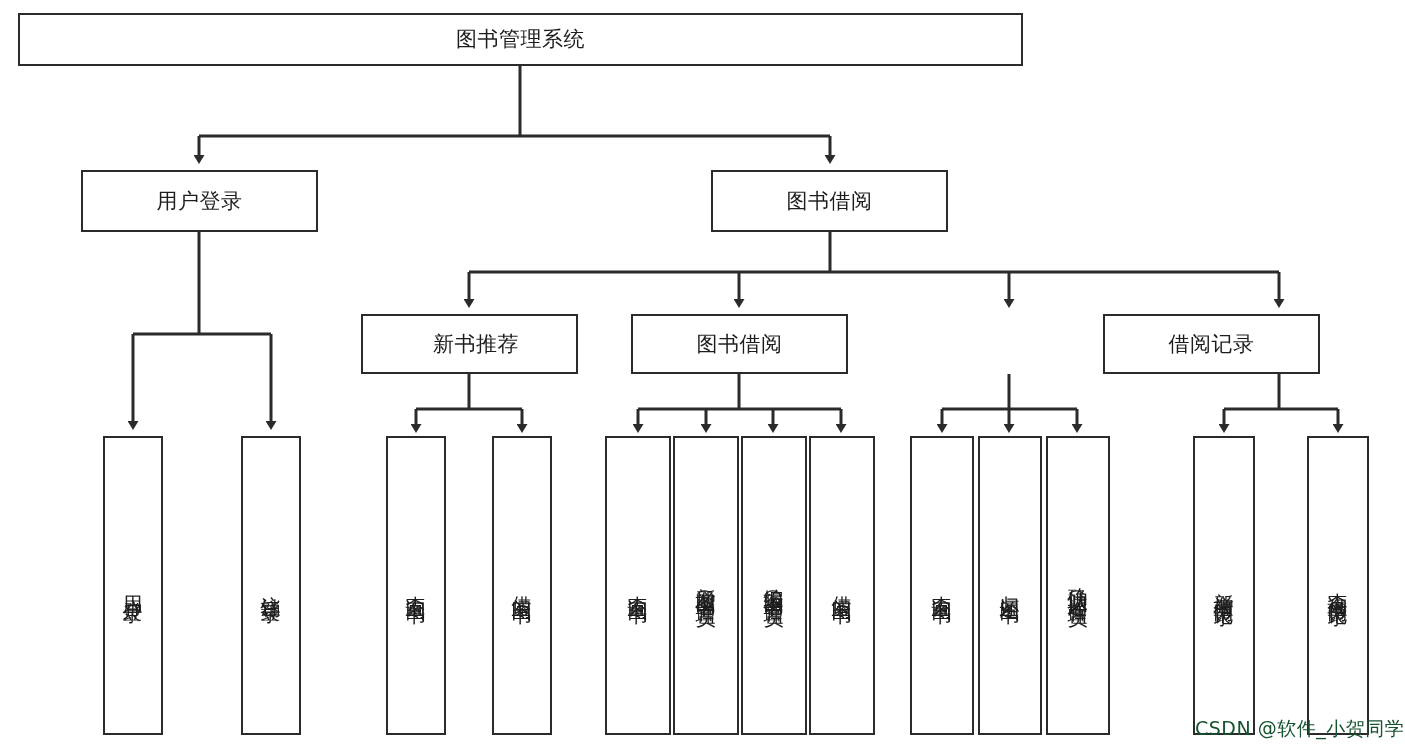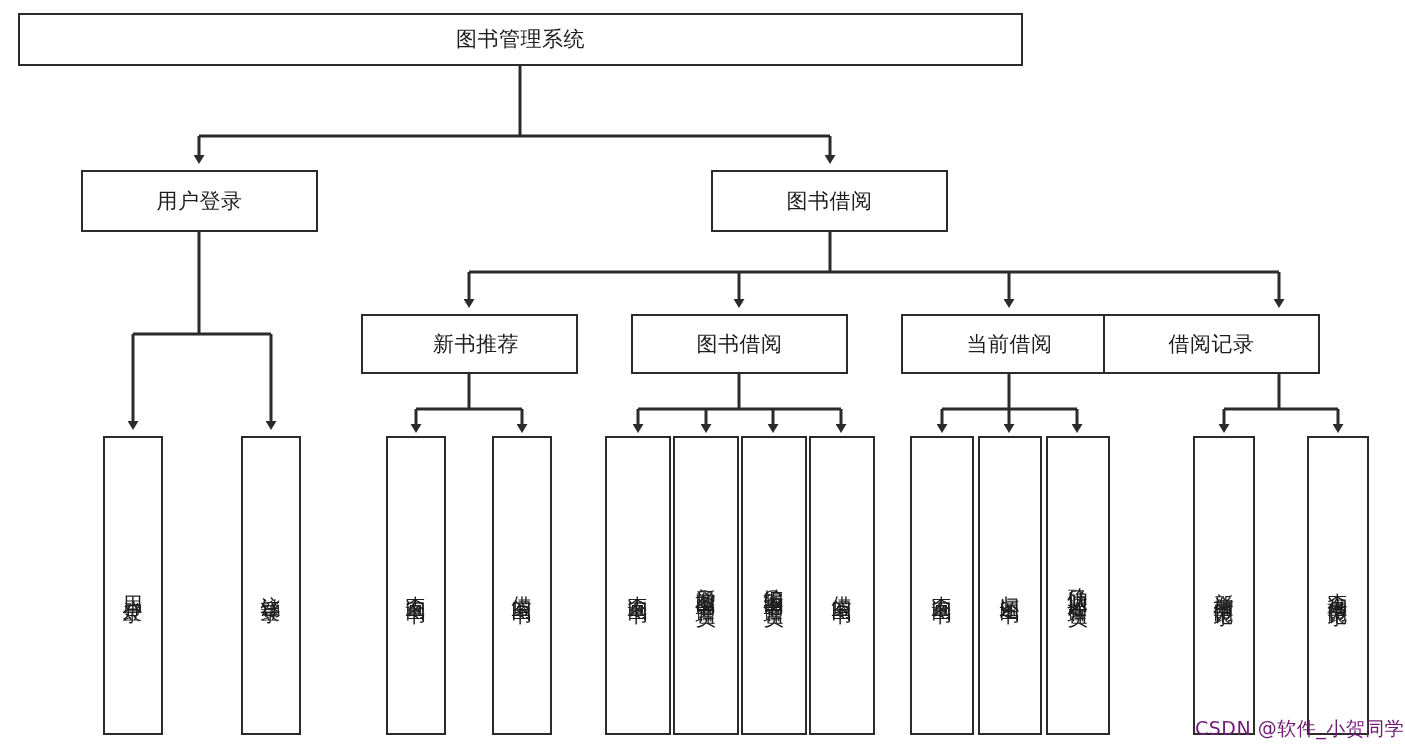--- a/index.html
+++ b/index.html
@@ -50,21 +50,21 @@
   .node-box.vertical .node-label {
     writing-mode: vertical-rl;
     text-orientation: upright;
     letter-spacing: 3px;
     font-size: 20px;
     white-space: nowrap;
     line-height: 1;
   }
   .watermark {
     position: absolute;
-    color: #701a75;
+    color: #14532d;
     font-size: 19px;
     letter-spacing: 0.5px;
     white-space: nowrap;
     pointer-events: none;
   }
 </style>
 </head>
 <body>
 
 <div id="diagram-root">
@@ -132,23 +132,20 @@
   </div>
 
   <div class="node-box" style="left:361px; top:314px; width:217px; height:60px;padding-left:13px;">
     <span class="node-label">新书推荐</span>
   </div>
 
   <div class="node-box" style="left:631px; top:314px; width:217px; height:60px;">
     <span class="node-label">图书借阅</span>
   </div>
 
-  <div class="node-box" style="left:901px; top:314px; width:217px; height:60px;">
-    <span class="node-label">当前借阅</span>
-  </div>
 
   <div class="node-box" style="left:1103px; top:314px; width:217px; height:60px;">
     <span class="node-label">借阅记录</span>
   </div>
 
   <div class="node-box vertical" style="left:103px; top:436px; width:60px; height:299px;">
     <span class="node-label">用户登录</span>
   </div>
 
   <div class="node-box vertical" style="left:241px; top:436px; width:60px; height:299px;">

